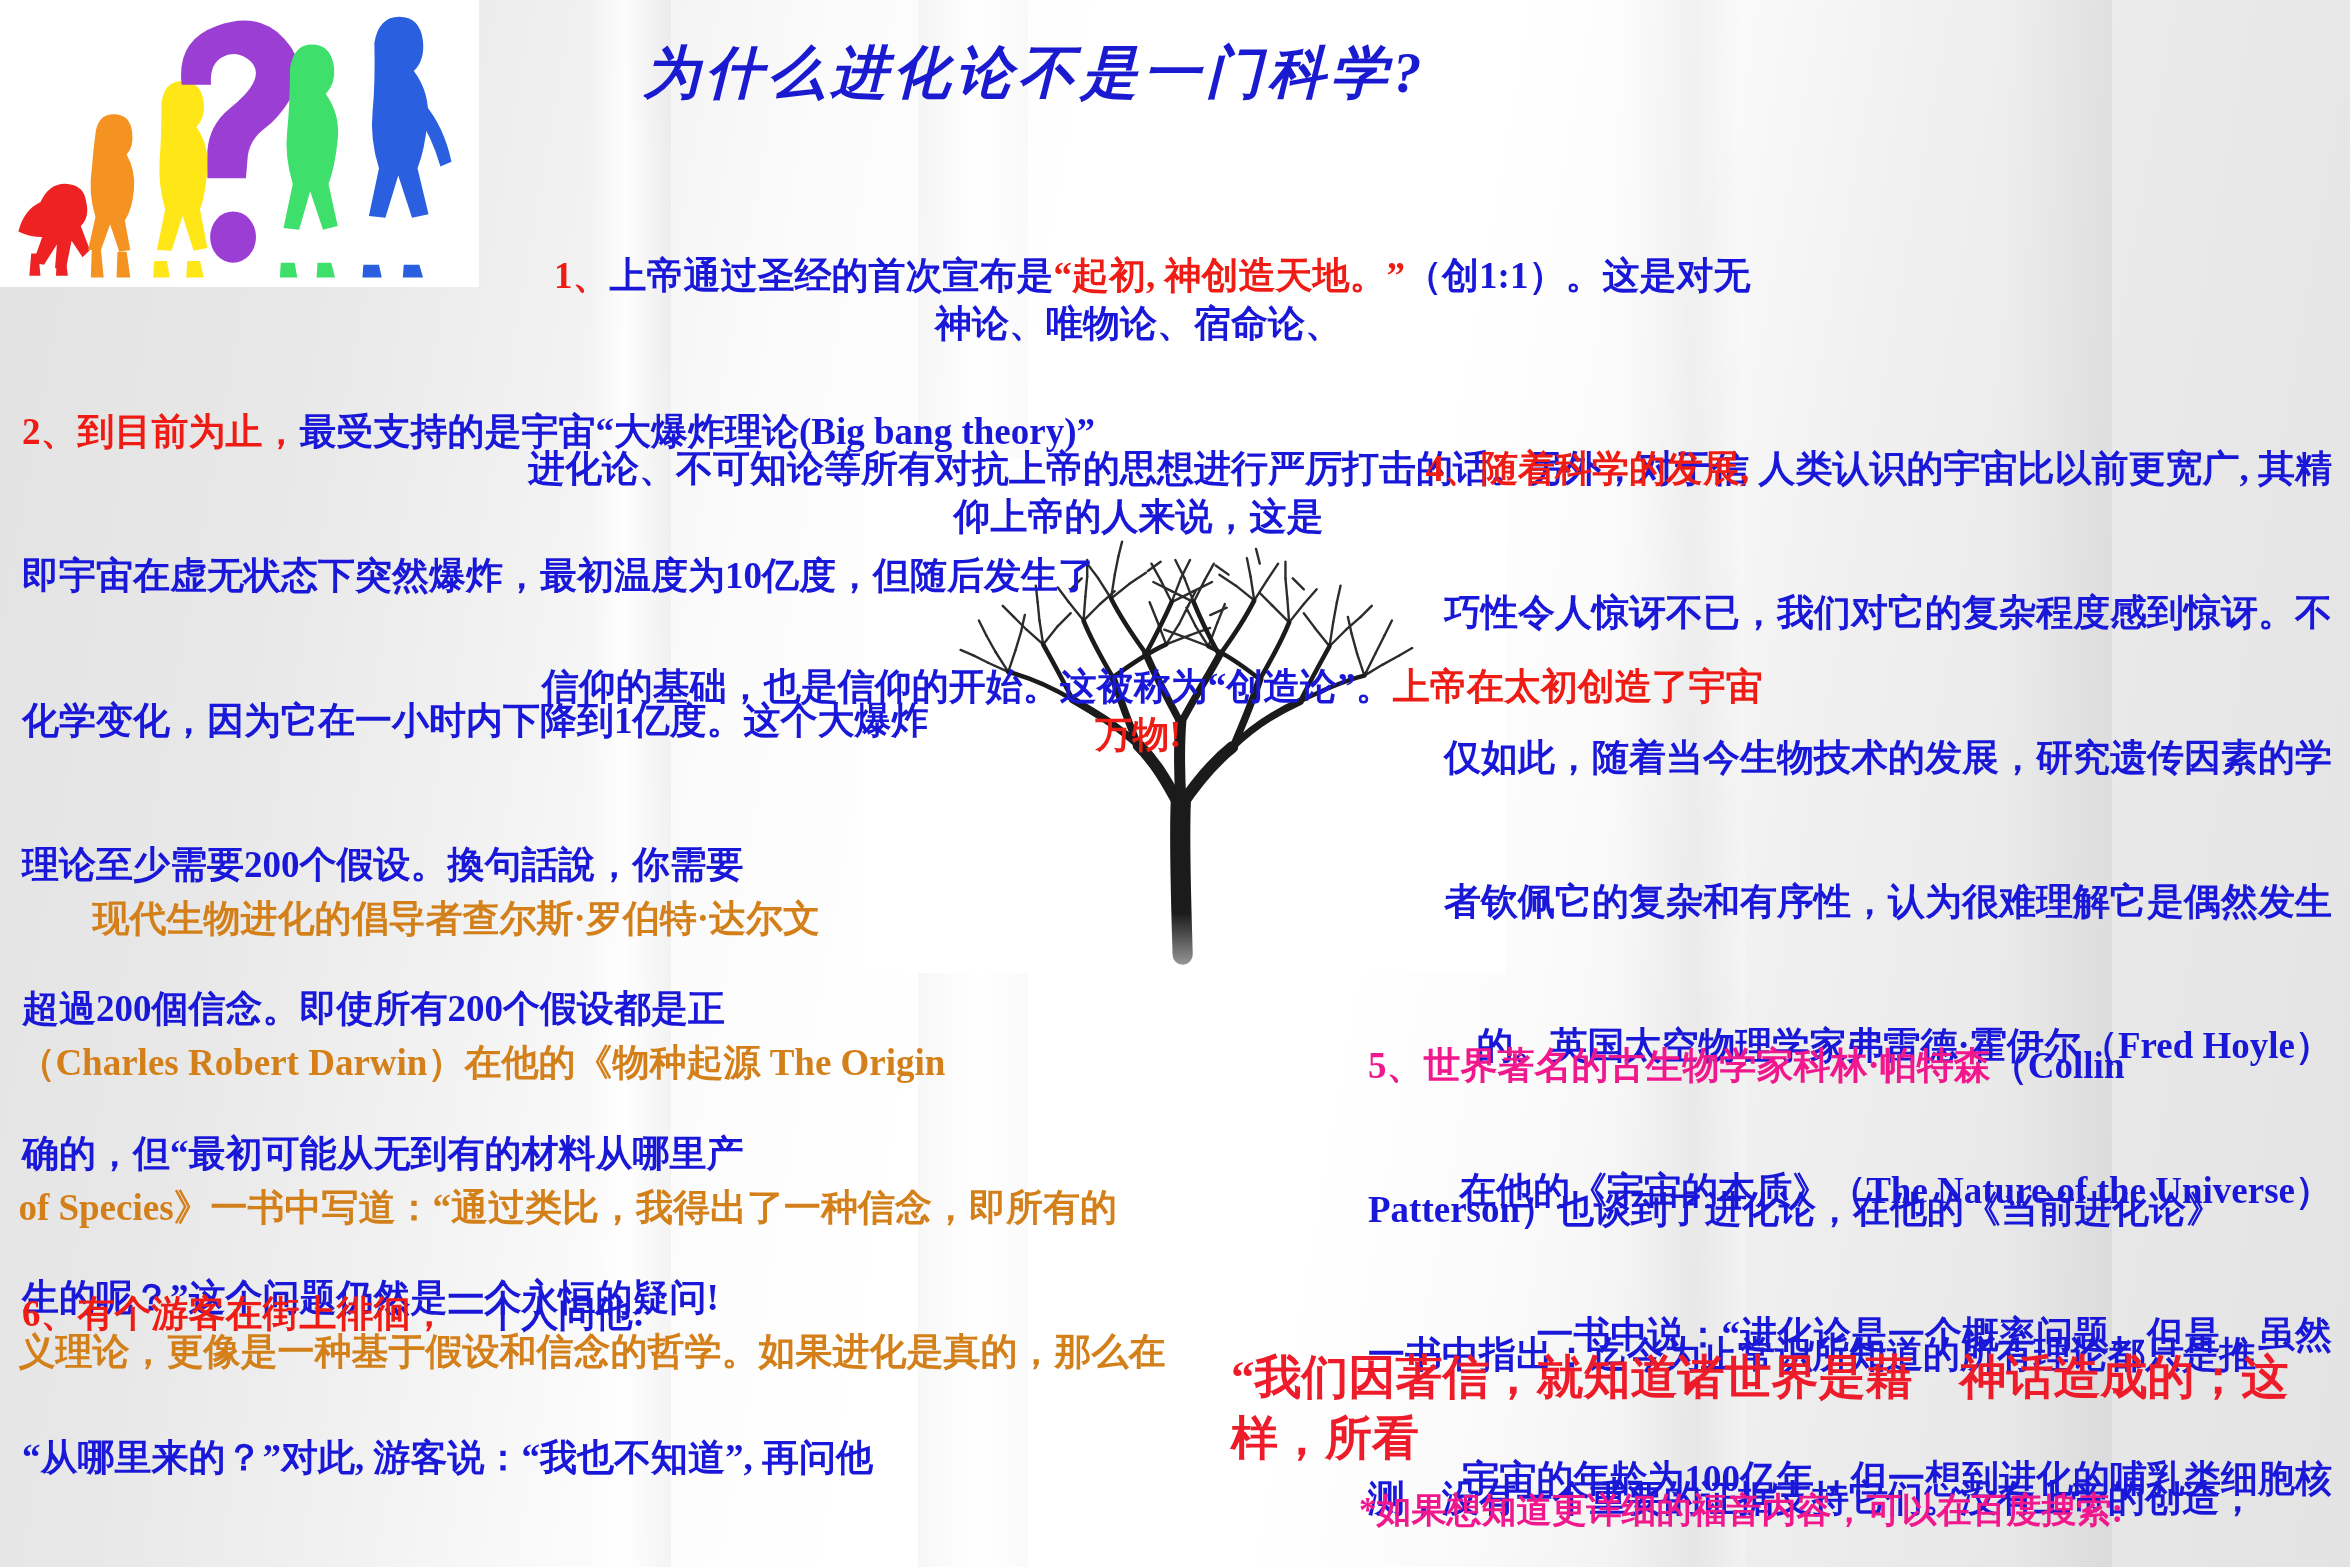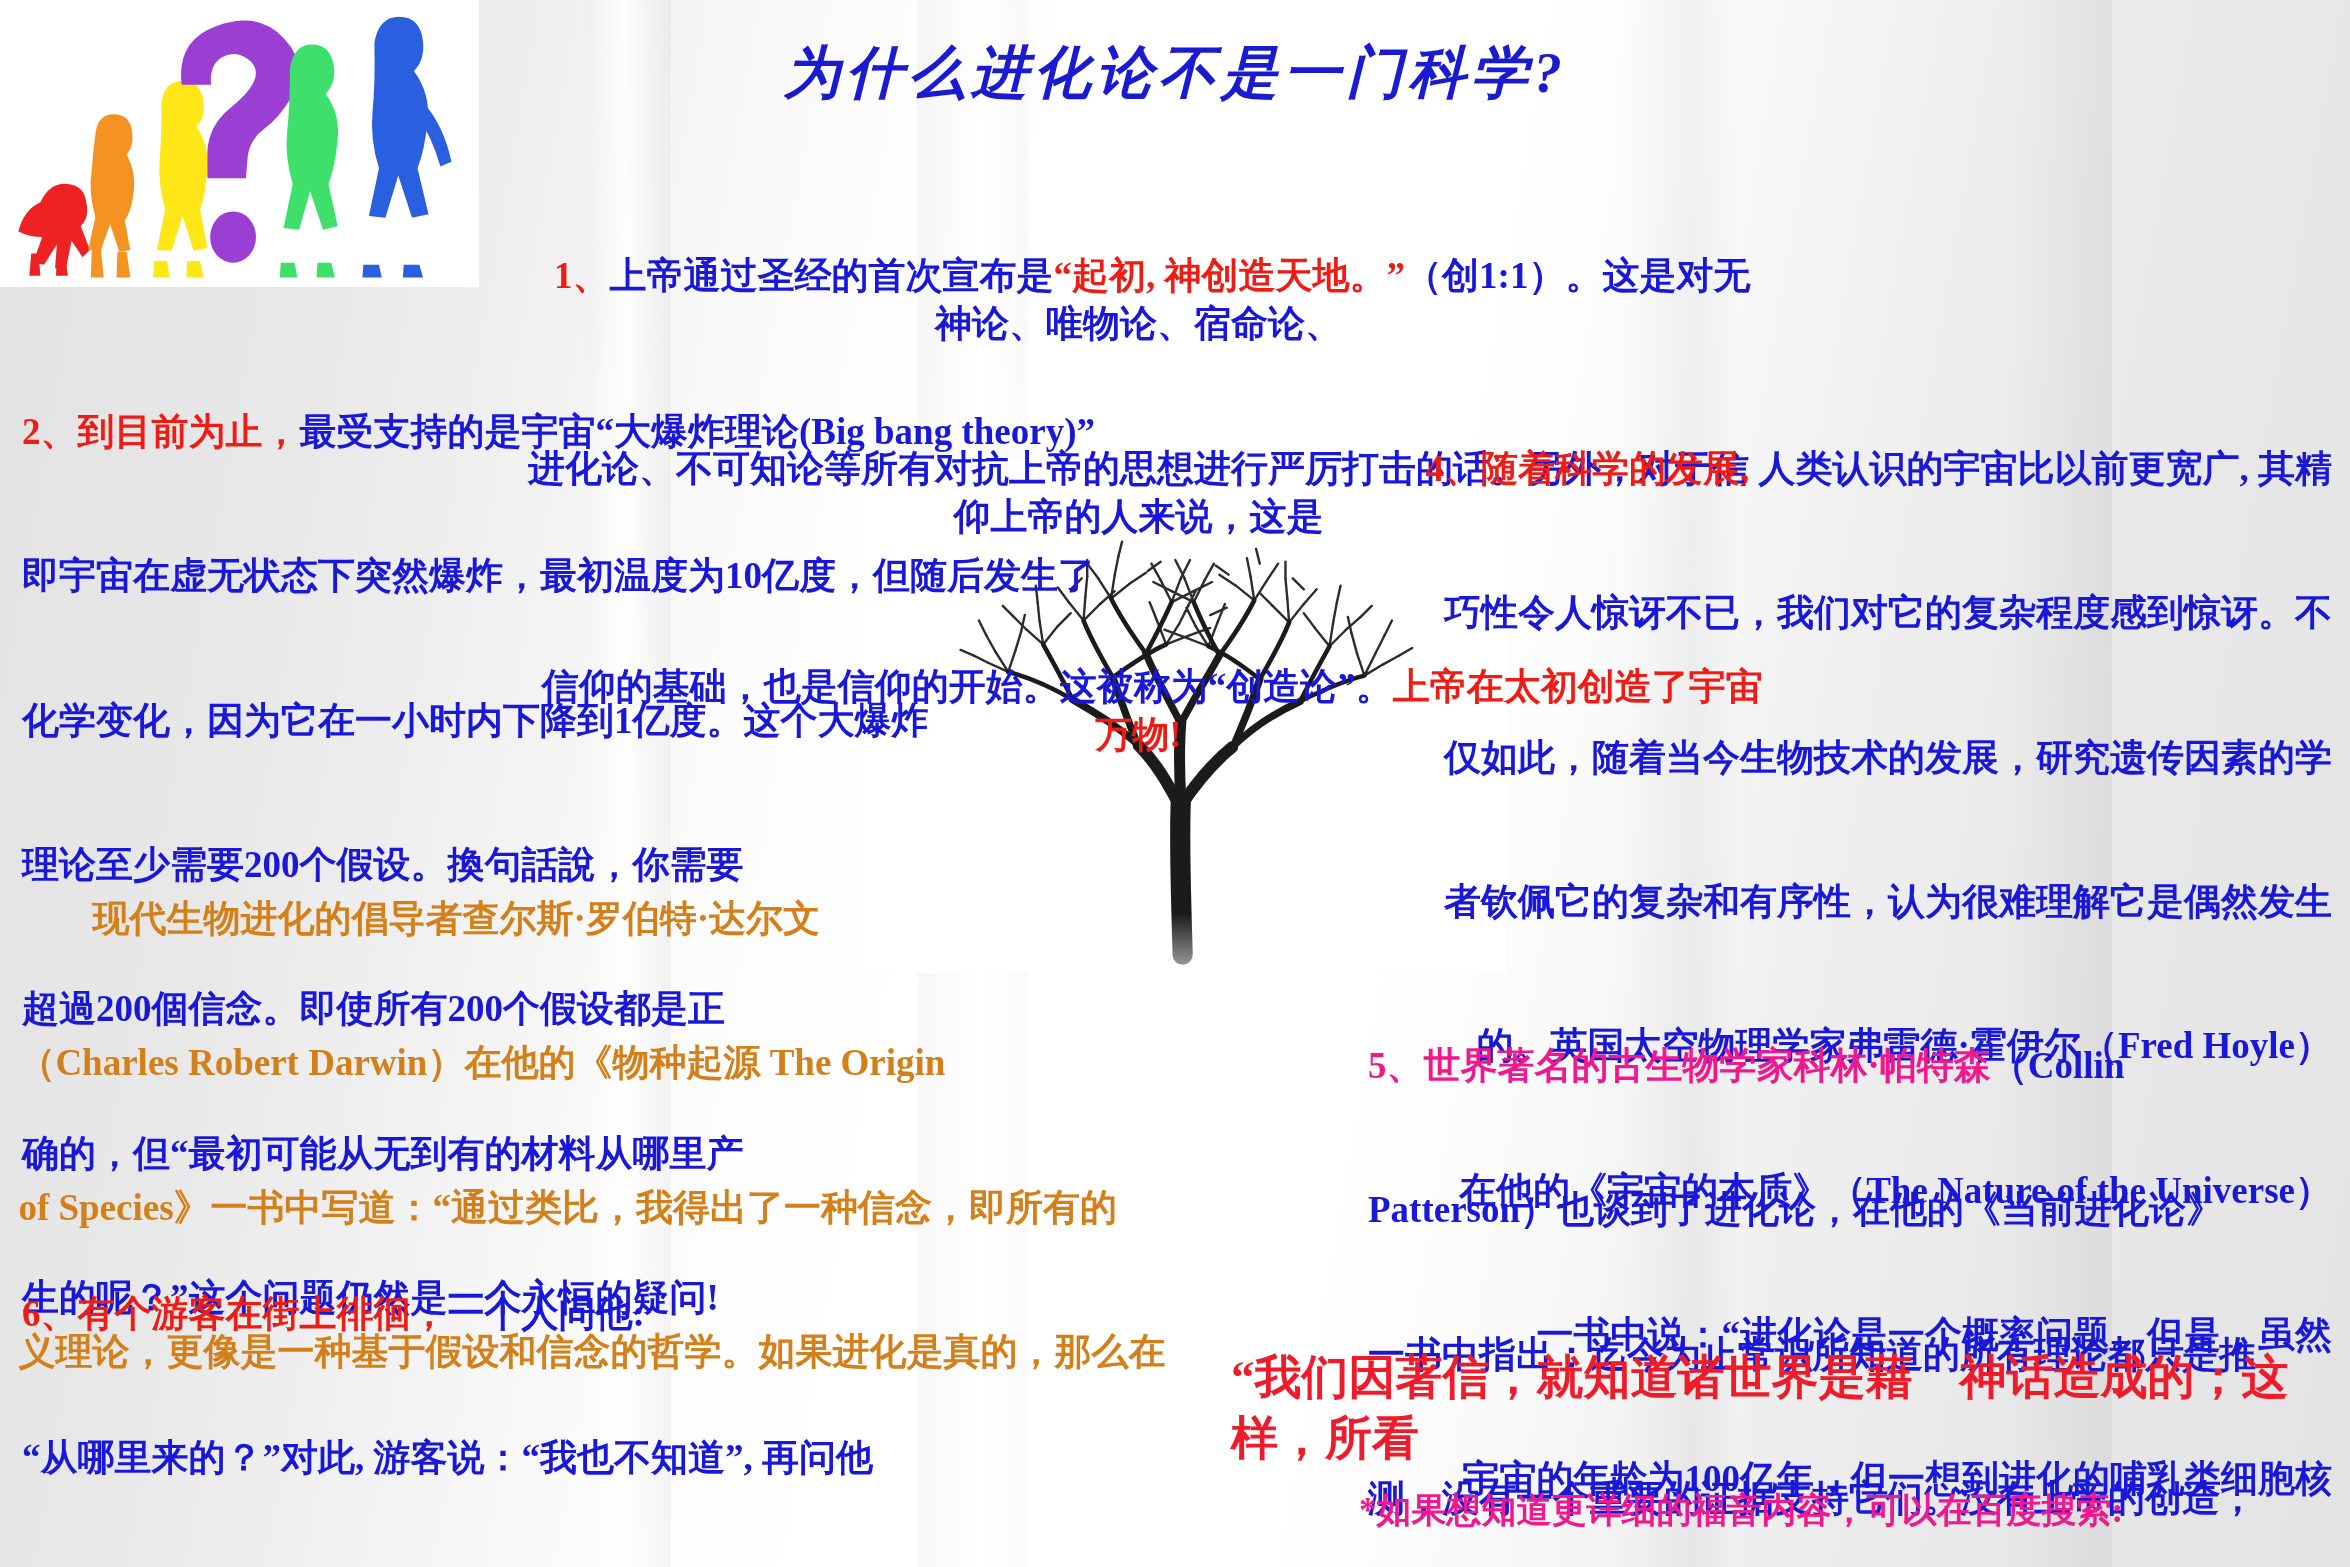--- a/index.html
+++ b/index.html
@@ -40,21 +40,21 @@
   
   #logo{
     position:absolute;left:0;top:0;width:479px;height:287px;
     background:#ffffff;
   }
   #logo svg{display:block;width:479px;height:287px;}
 
   
   #title{
     position:absolute;left:643px;top:35px;width:1065px;
-    text-align:center;
+    text-align:left;
     color:#1a1ad0;
     font-family:"Liberation Serif","DejaVu Serif",serif;
     font-weight:bold;font-style:italic;
     font-size:57px;letter-spacing:5.5px;
     white-space:nowrap;
   }
 
   
   .blk{position:absolute;white-space:pre-wrap;}
   .blue{color:#1a18d8;}

